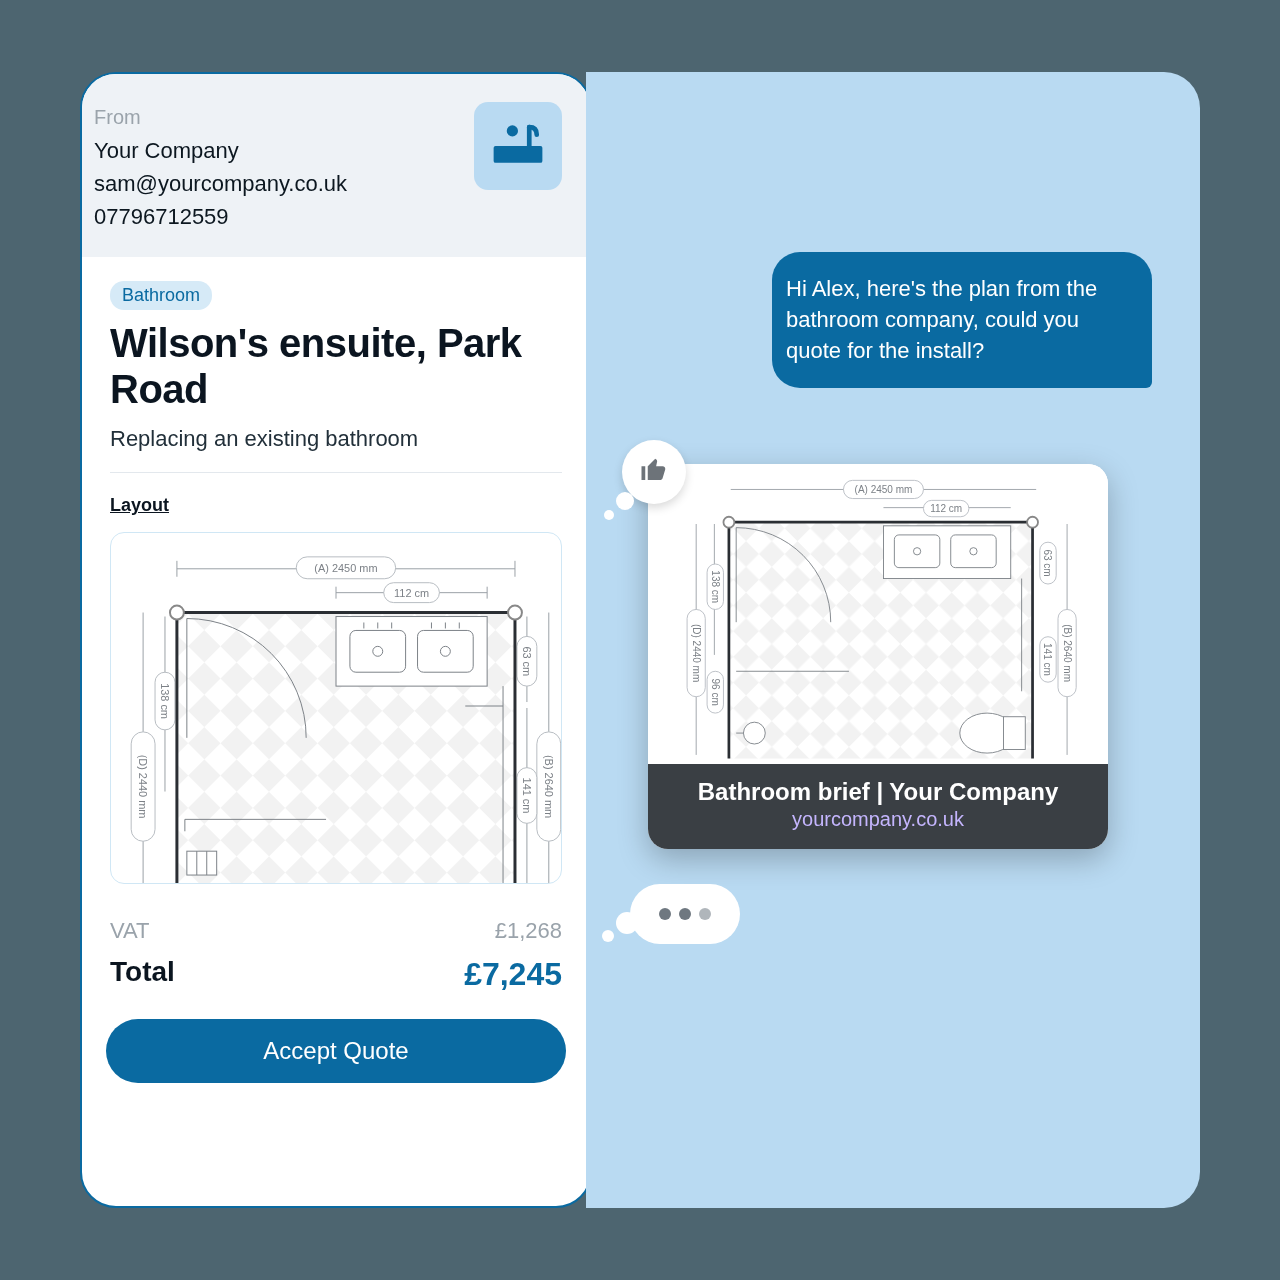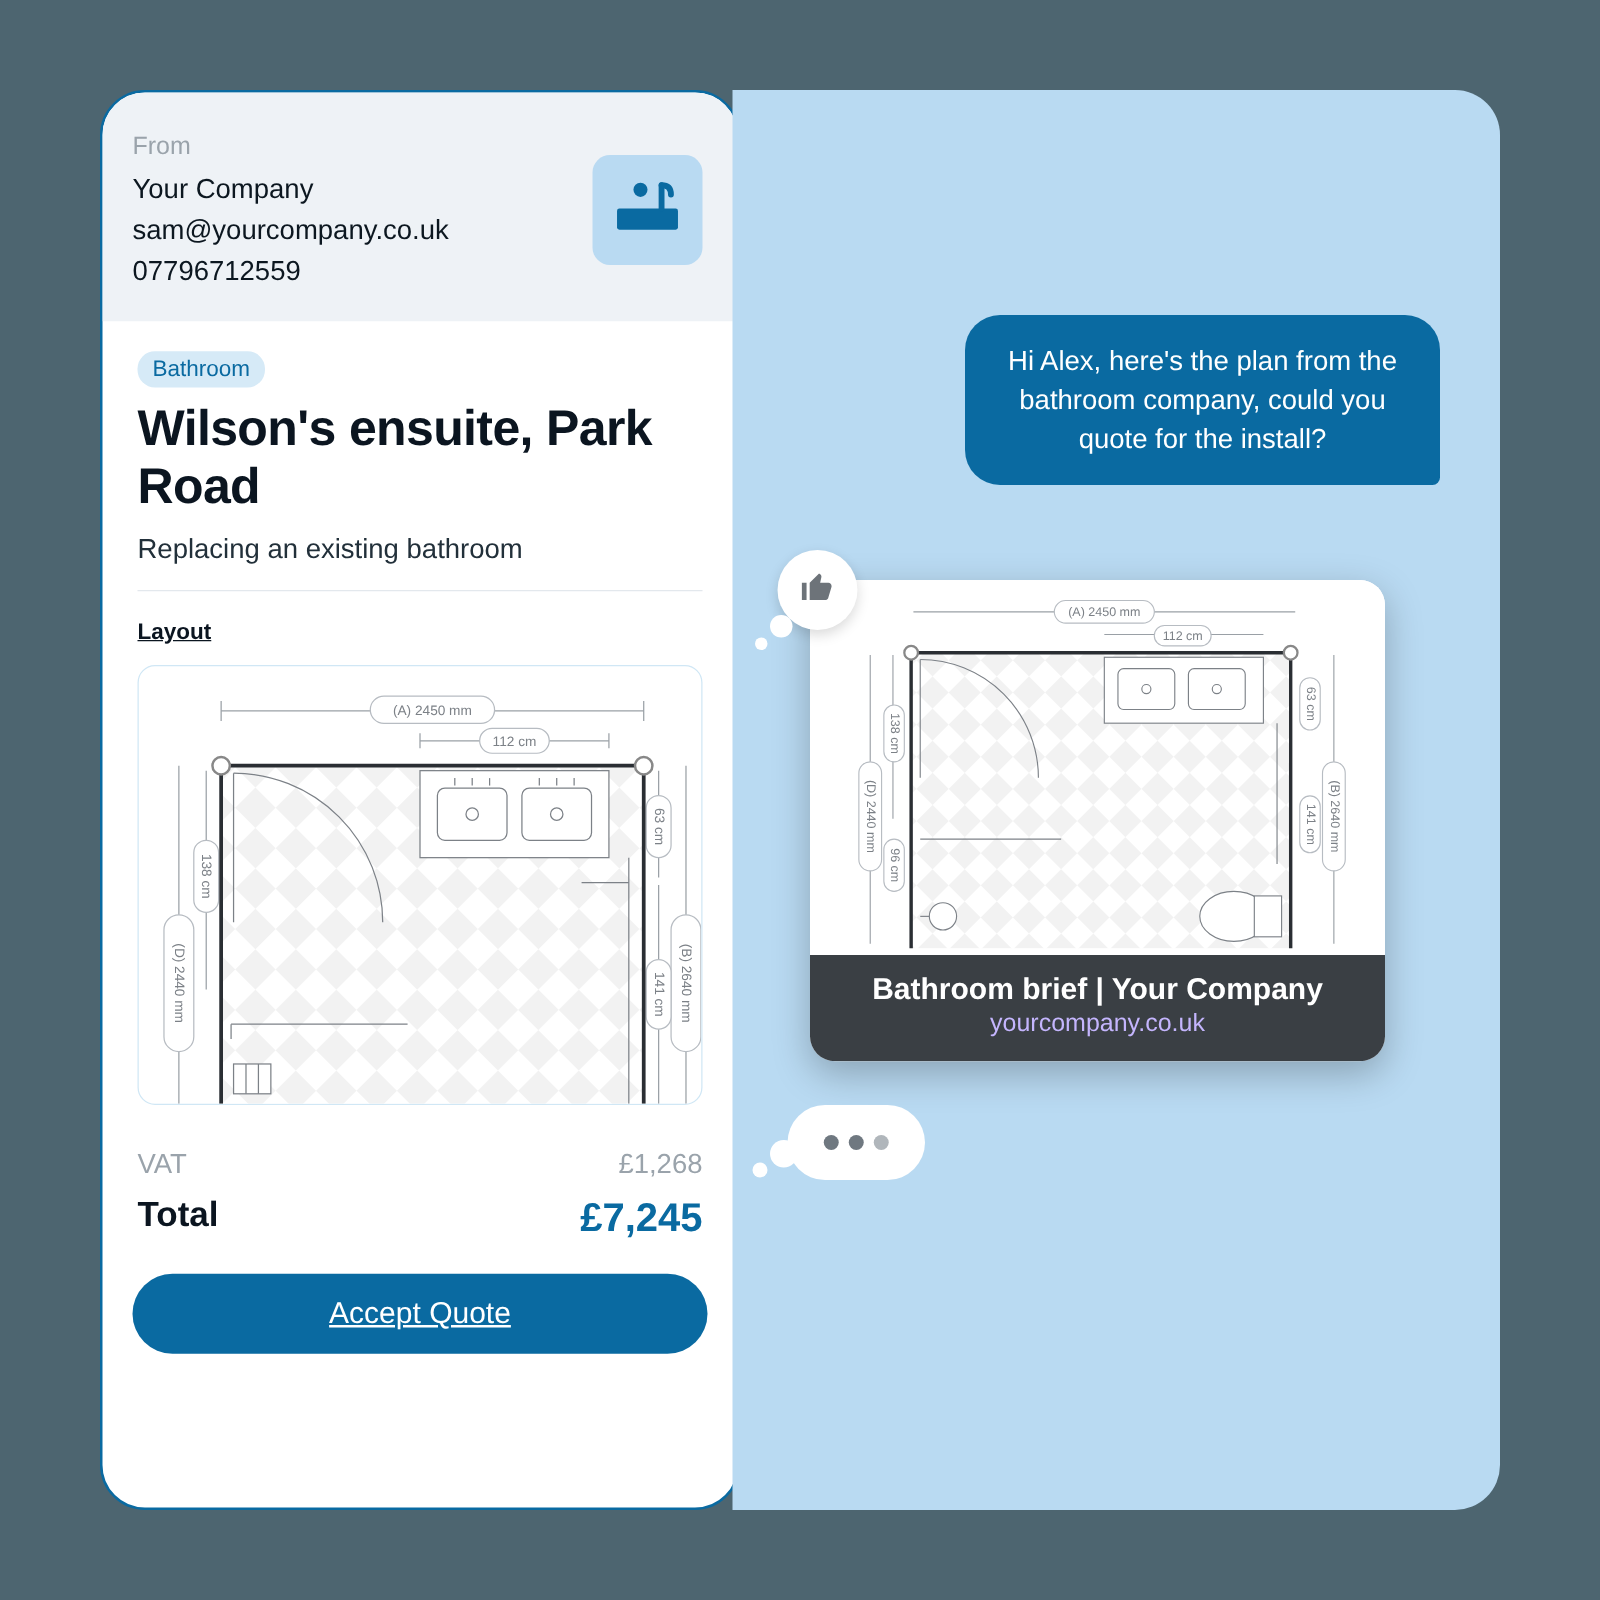--- a/index.html
+++ b/index.html
@@ -27,24 +27,24 @@
     height: 100%;
     background: #ffffff;
     border: 2px solid #0a6aa1;
     border-radius: 36px;
     overflow: hidden;
     display: flex;
     flex-direction: column;
   }
   .quote-header {
     background: #eef2f6;
-    padding: 28px 28px 24px 24px;
+    padding: 28px 28px 24px 12px;
     display: flex;
     justify-content: space-between;
-    align-items: center;
+    align-items: flex-start;
   }
   .from-block { font-size: 22px; line-height: 1.5; color: #0c1720; }
   .from-label { color: #9aa3ab; font-size: 20px; margin-bottom: 2px; }
   .logo-tile {
     width: 88px; height: 88px;
     background: #b9daf2;
     border-radius: 14px;
     display: flex; align-items: center; justify-content: center;
   }
   .logo-tile svg { width: 60px; height: 60px; }
@@ -88,21 +88,20 @@
 
   .accept-btn {
     margin: 14px 24px 0 24px;
     background: #0a6aa1;
     color: #ffffff;
     font-size: 24px;
     padding: 18px;
     border-radius: 36px;
     text-align: center;
     border: none;
-    text-decoration: underline;
   }
 
   
   .chat-panel {
     flex: 1;
     height: 100%;
     background: #b9daf2;
     border-radius: 0 36px 36px 0;
     position: relative;
     border-left: none;
@@ -112,21 +111,20 @@
   .bubble-sent {
     position: absolute;
     top: 180px; right: 48px;
     max-width: 380px;
     background: #0a6aa1;
     color: #ffffff;
     font-size: 22px;
     line-height: 1.4;
     padding: 22px 14px;
     border-radius: 28px 28px 6px 28px;
-    text-align: center;
   }
   .preview-card {
     position: absolute;
     top: 392px; left: 62px;
     width: 460px;
     background: #ffffff;
     border-radius: 20px;
     box-shadow: 0 10px 30px rgba(0,0,0,0.25);
     overflow: hidden;
   }

